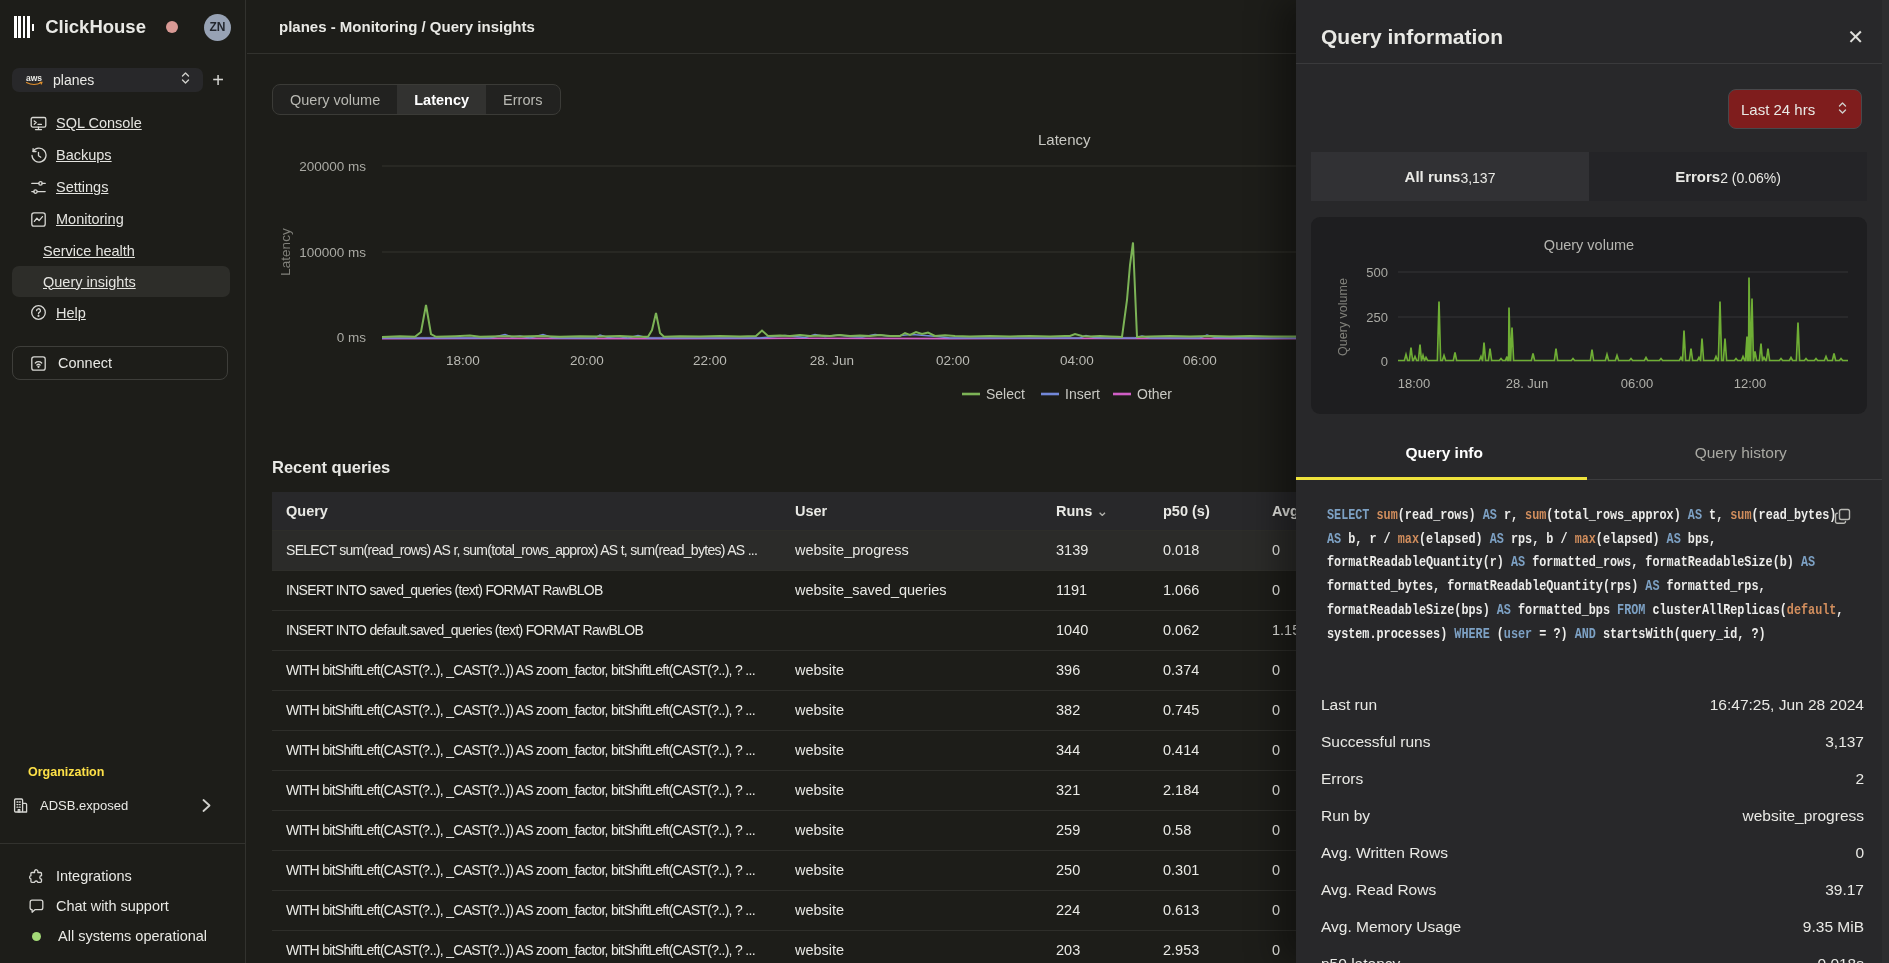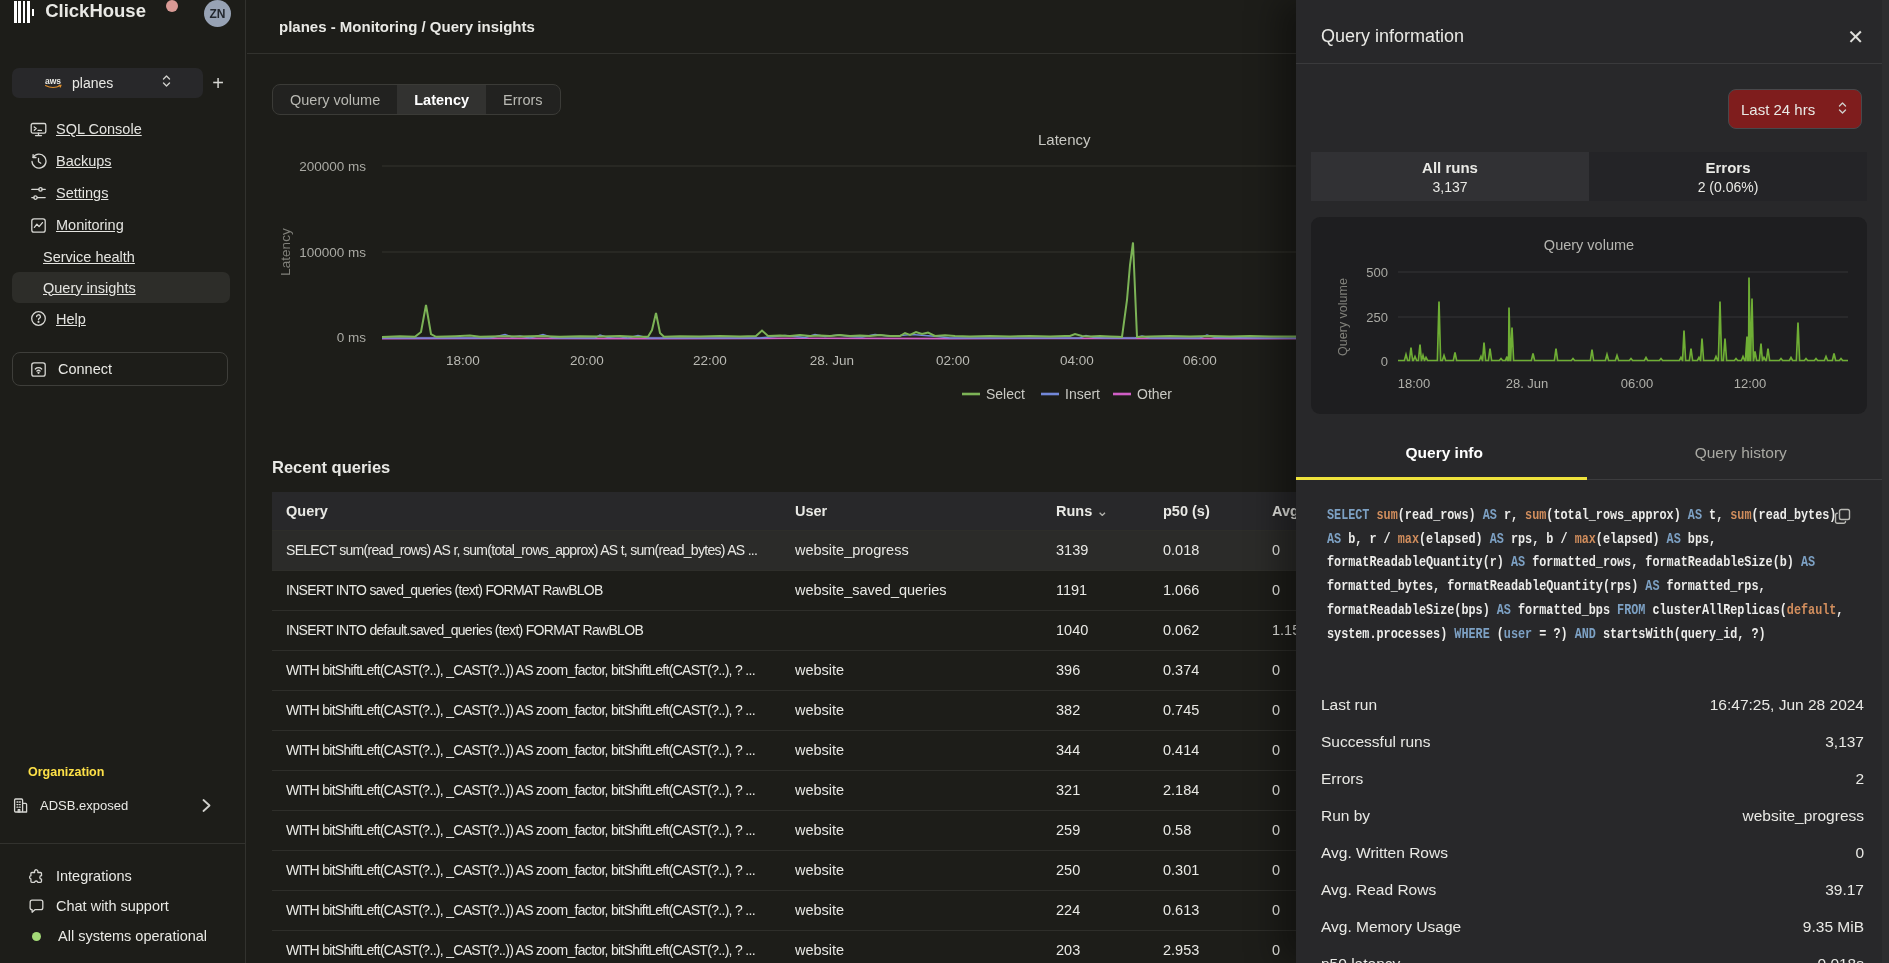--- a/index.html
+++ b/index.html
@@ -1,29 +1,29 @@
 <!DOCTYPE html>
 <html><head>
 <meta charset="utf-8">
 <style>
   * { margin:0; padding:0; box-sizing:border-box; }
   html,body { width:1889px; height:963px; overflow:hidden; }
   body { font-family:"Liberation Sans", sans-serif; background:#1d1d19; color:#e9e9e5; position:relative; }
 
   
   #sidebar { position:absolute; left:0; top:0; width:246px; height:963px; background:#1d1d19; border-right:1px solid #32322e; }
-  .sb-head { display:flex; height:54px; padding:0 14px; }
+  .sb-head { display:flex; align-items:center; height:54px; padding:0 14px; }
   .logo-bars { display:flex; align-items:center; gap:1.7px; height:24px; margin-right:11px; }
   .logo-bars i { display:block; width:2.7px; height:22px; background:#fff; }
   .logo-bars i.short { height:7px; }
   .brand { font-size:18.5px; font-weight:700; letter-spacing:0; }
   .sb-dot { width:12px; height:12px; border-radius:50%; background:#d99a95; margin-left:auto; }
   .avatar { width:27px; height:27px; border-radius:50%; background:#97a2b4; color:#23272e; font-size:12px; font-weight:700; display:flex; align-items:center; justify-content:center; margin-left:26px; }
   .svc-row { display:flex; align-items:center; margin:14px 12px 0 12px; }
-  .svc-select { flex:1; height:30px; background:#28282a; border-radius:7px; display:flex; align-items:center; padding:0 30px; }
+  .svc-select { flex:1; height:24px; background:#28282a; border-radius:7px; display:flex; align-items:center; padding:0 11px; }
   .svc-select .name { font-size:14px; margin-left:8px; }
   .updown { margin-left:auto; color:#cfcfcb; }
   .plus { width:30px; text-align:center; font-size:20px; color:#d6d6d2; font-weight:400; }
   nav { margin-top:15px; }
   .nav-item { display:flex; align-items:center; height:32px; padding:0 16px 0 30px; font-size:14.5px; color:#e4e4e0;text-decoration:underline; }
   .nav-item .nico { width:17px; height:17px; margin-right:9px; flex:none; display:flex; } .nav-item svg { width:17px; height:17px; }
   .nav-sub { padding-left:43px; height:31px; }
   .nav-sel { background:#2d2d29; border-radius:7px; margin:0 0 0 12px; width:218px; padding-left:31px; }
   .connect-btn { margin:18px 17px 0 12px; height:34px; border:1px solid #3e3e3a; border-radius:8px; display:flex; align-items:center; padding:0 17px; font-size:14.5px; }
   .connect-btn svg { width:17px; height:17px; margin-right:11px; }
@@ -50,26 +50,26 @@
   table.qt { position:absolute; left:25px; top:492px; width:1610px; border-collapse:collapse; font-size:14.5px; }
   table.qt th { text-align:left; font-weight:700; background:#28282a; height:38px; padding:0 14px; }
   table.qt td { height:40px; padding:0 14px; border-top:1px solid #2e2e2a; white-space:nowrap; overflow:hidden; max-width:509px; }
   table.qt td:first-child { font-size:14px; letter-spacing:-0.7px; }
   table.qt tr.sel td { background:#2b2b29; }
   table.qt .num { text-align:left; }
 
   
   #drawer { position:absolute; left:1296px; top:0; width:593px; height:963px; background:#28282a; box-shadow:-18px 0 30px rgba(0,0,0,.35); }
   .dr-head { height:64px; border-bottom:1px solid #3a3a3c; display:flex; align-items:center; padding:10px 25px 0 25px; }
-  .dr-head h1 { font-size:18px; font-weight:400; }
+  .dr-head h1 { font-size:21px; font-weight:700; }
   .dr-close { margin-left:auto; font-size:20px; color:#e0e0dc; }
   .range-select { position:absolute; left:432px; top:89px; width:134px; height:40px; border:1px solid #48484b; border-radius:8px; display:flex; align-items:center; padding:0 12px; font-size:15px; background:#7f1d1d; }
   .range-select .updown { margin-left:auto; font-weight:400; }
   .stat-tabs { position:absolute; left:15px; top:152px; width:556px; height:49px; display:flex; }
-  .stat { flex:1; display:flex; flex-direction:column; align-items:center; justify-content:center; background:#242427; }
+  .stat { flex:1; display:flex; flex-direction:row; align-items:center; justify-content:center; background:#242427; }
   .stat.active { background:#313134; }
   .stat .l1 { font-size:15px; font-weight:700; }
   .stat .l2 { font-size:14px; margin-top:3px; }
   .qv-card { position:absolute; left:15px; top:217px; width:556px; height:197px; background:#1e1e20; border-radius:9px; }
   .dr-tabs { position:absolute; left:0; top:436px; width:593px; display:flex; }
   .dr-tab { flex:1; text-align:center; font-size:15.5px; padding:8px 0 18px; color:#a9a9a3; }
   .dr-tab.active { color:#fff; font-weight:700; }
   .dr-underline { position:absolute; left:0; top:477px; width:291px; height:3px; background:#efe33c; }
   .dr-underline2 { position:absolute; left:291px; top:479px; width:302px; height:1px; background:#3c3c3e; }
 

